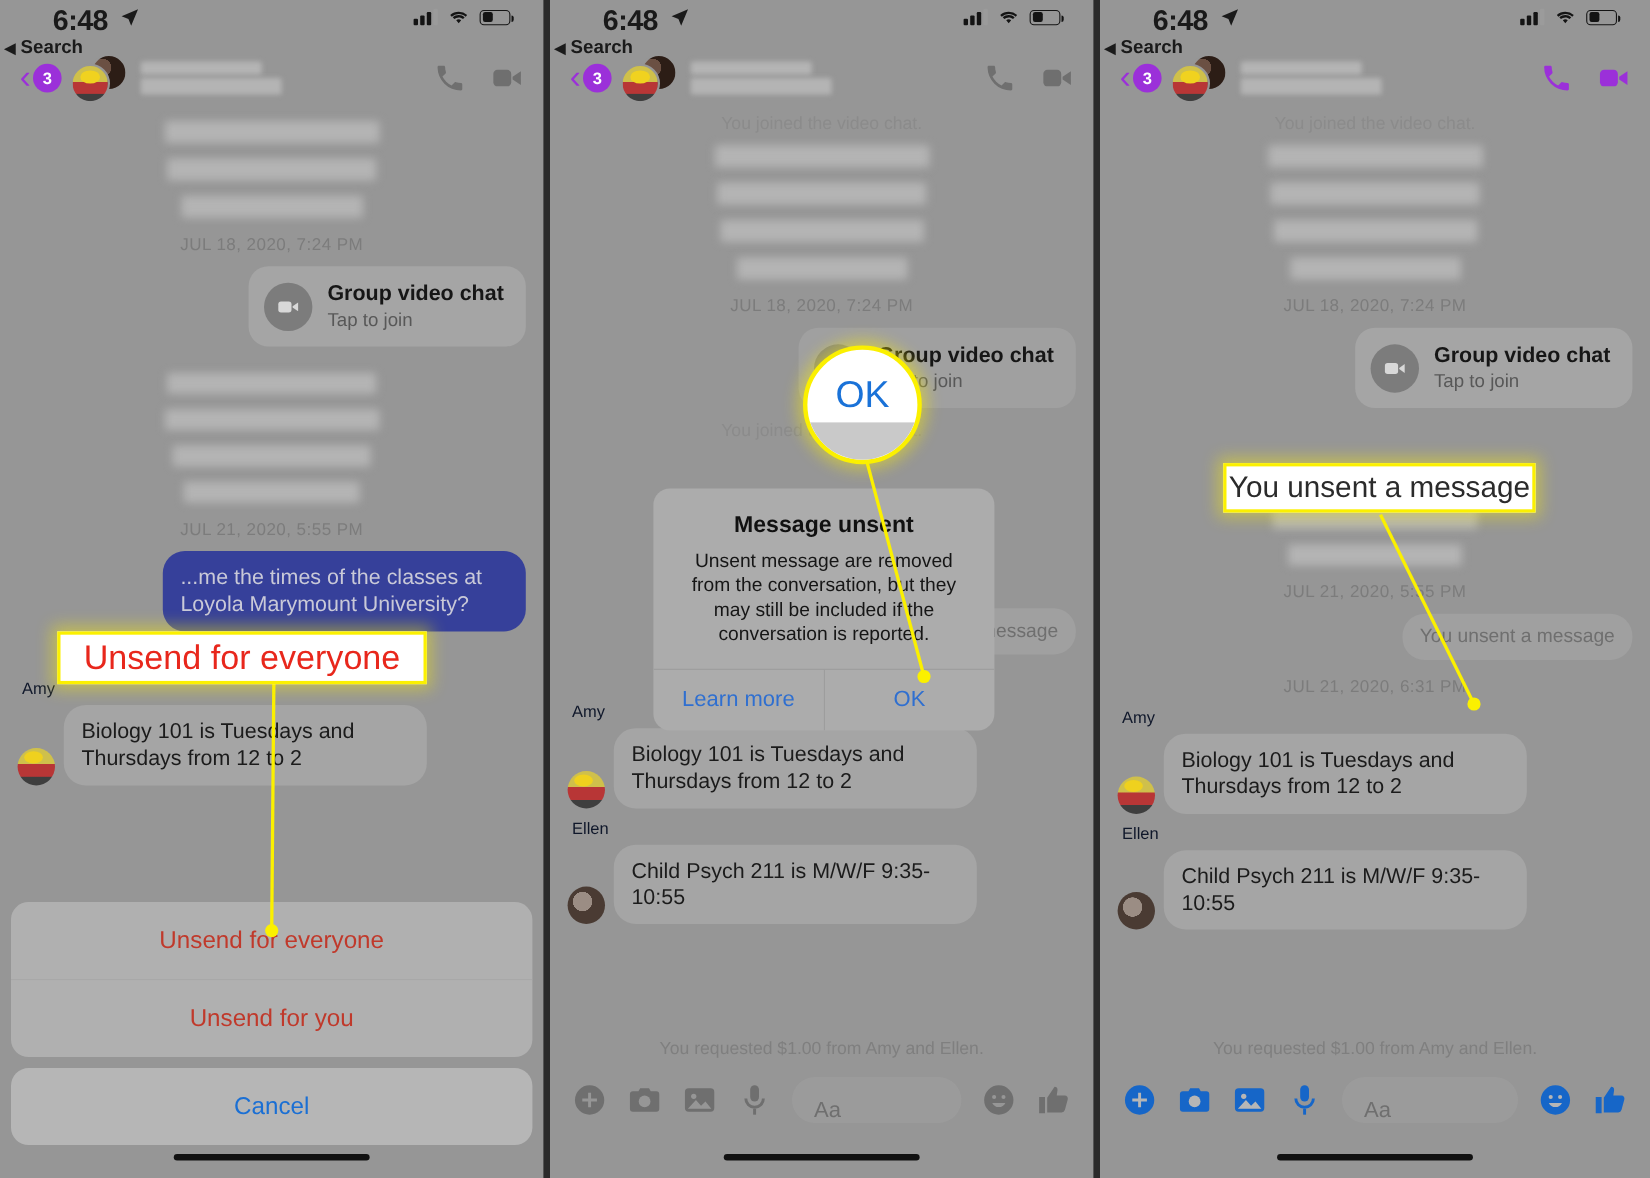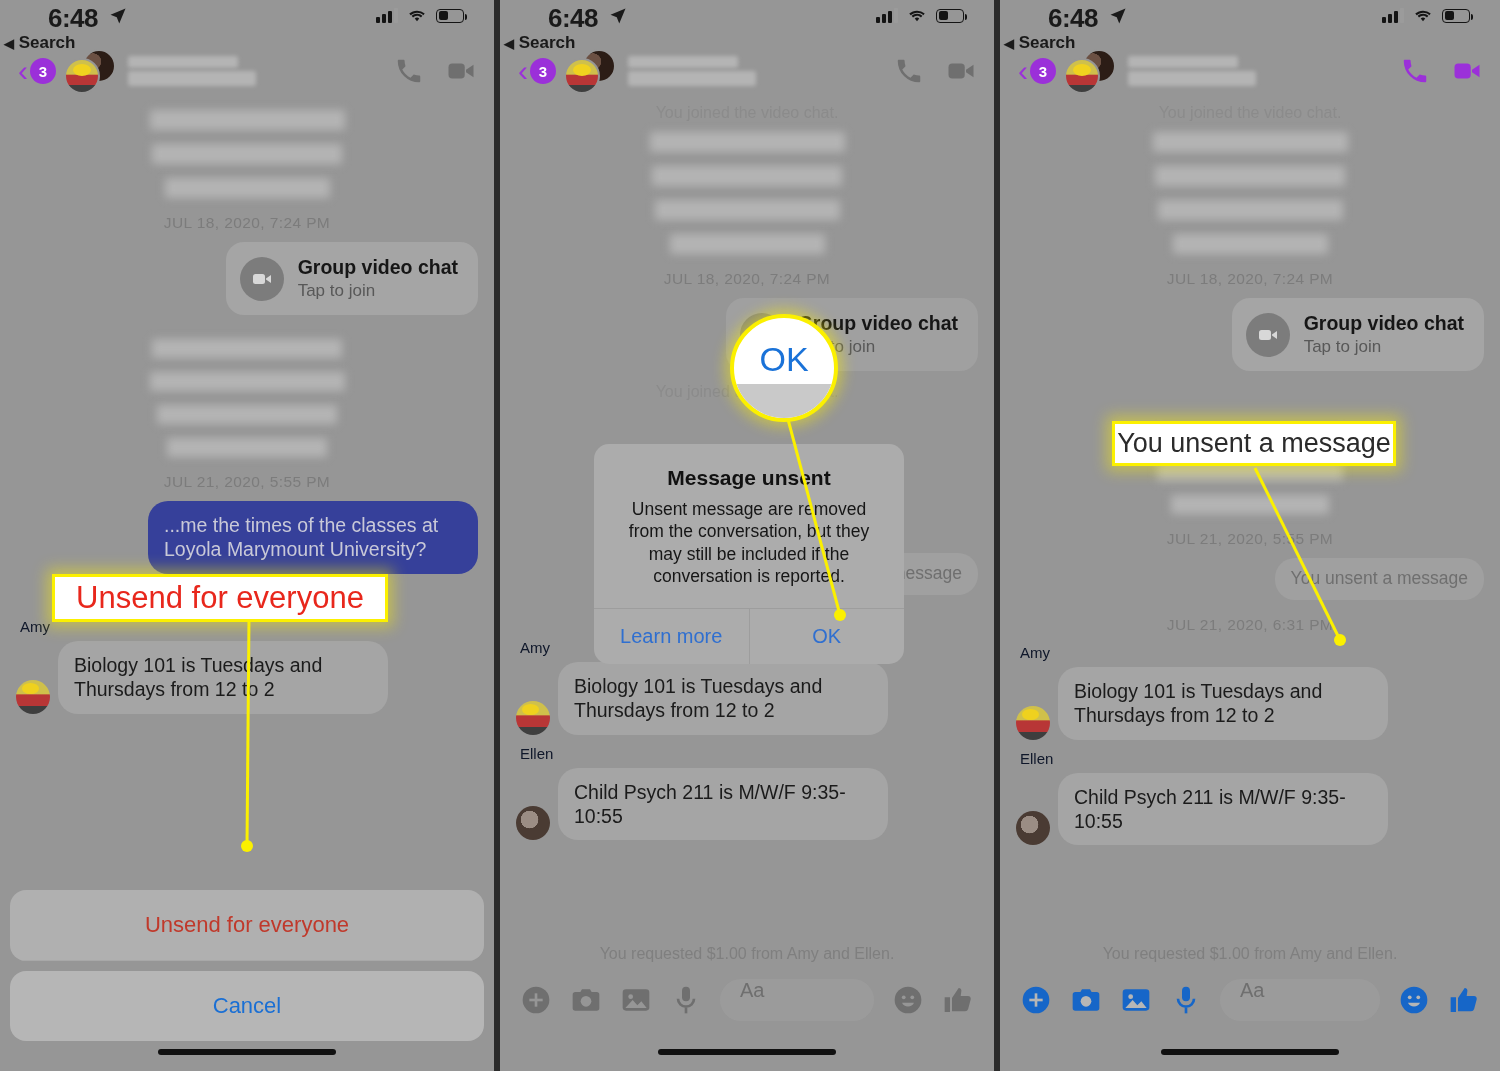--- a/index.html
+++ b/index.html
@@ -113,21 +113,21 @@
   .alert-msg { font-size: 17.5px; color:#161616; line-height:1.28; }
   .alert-actions { display:flex; border-top:1px solid #9d9d9d; }
   .alert-btn { flex:1; text-align:center; padding: 16px 0; font-size:20px; color:#2f6fd0; }
   .alert-btn + .alert-btn { border-left:1px solid #9d9d9d; }
 
   
   .composer { position:absolute; left:0; right:0; bottom: 0; height: 100px; }
   .composer-row { display:flex; align-items:center; gap: 18px; padding: 16px 20px 0; }
   .cic { width: 32px; height: 32px; flex:none; }
   .cfield { flex:1; height: 42px; border-radius:21px; background: rgba(160,160,160,.55);
-            display:flex; align-items:flex-start; padding: 0 20px; }
+            display:flex; align-items:flex-end; padding: 0 20px; }
   .caa { font-size: 20px; color:#6f6f6f; }
   .homebar { position:absolute; left:50%; transform:translateX(-50%); bottom: 16px;
              width: 178px; height:6px; border-radius:3px; background:#111; }
 
   
   .callout {
     position:absolute; background:#fff; border: 3px solid #fbf000;
     box-shadow: 0 0 14px 5px rgba(252,240,0,.45);
     display:flex; align-items:center; justify-content:center;
     z-index: 40;
@@ -243,20 +243,21 @@
         <div class="bubble-row">
           <span class="thumb amy"></span>
           <div class="bubble gray">Biology 101 is Tuesdays and Thursdays from 12 to 2</div>
         </div>
       </div>
 
       <div class="sheet">
         <div class="sheet-group" style="background:#b0b0b0">
           <div class="sheet-item destructive">Unsend for everyone</div>
           <div class="sheet-div"></div>
+          <div class="sheet-item destructive">Unsend for you</div>
         </div>
         <div class="sheet-gap"></div>
         <div class="sheet-group" style="background:#b6b6b6">
           <div class="sheet-item cancel">Cancel</div>
         </div>
       </div>
       <div class="homebar"></div>
 
       <svg class="leader">
         <line x1="249" y1="616" x2="247" y2="846" stroke="#fbf000" stroke-width="3"></line>

